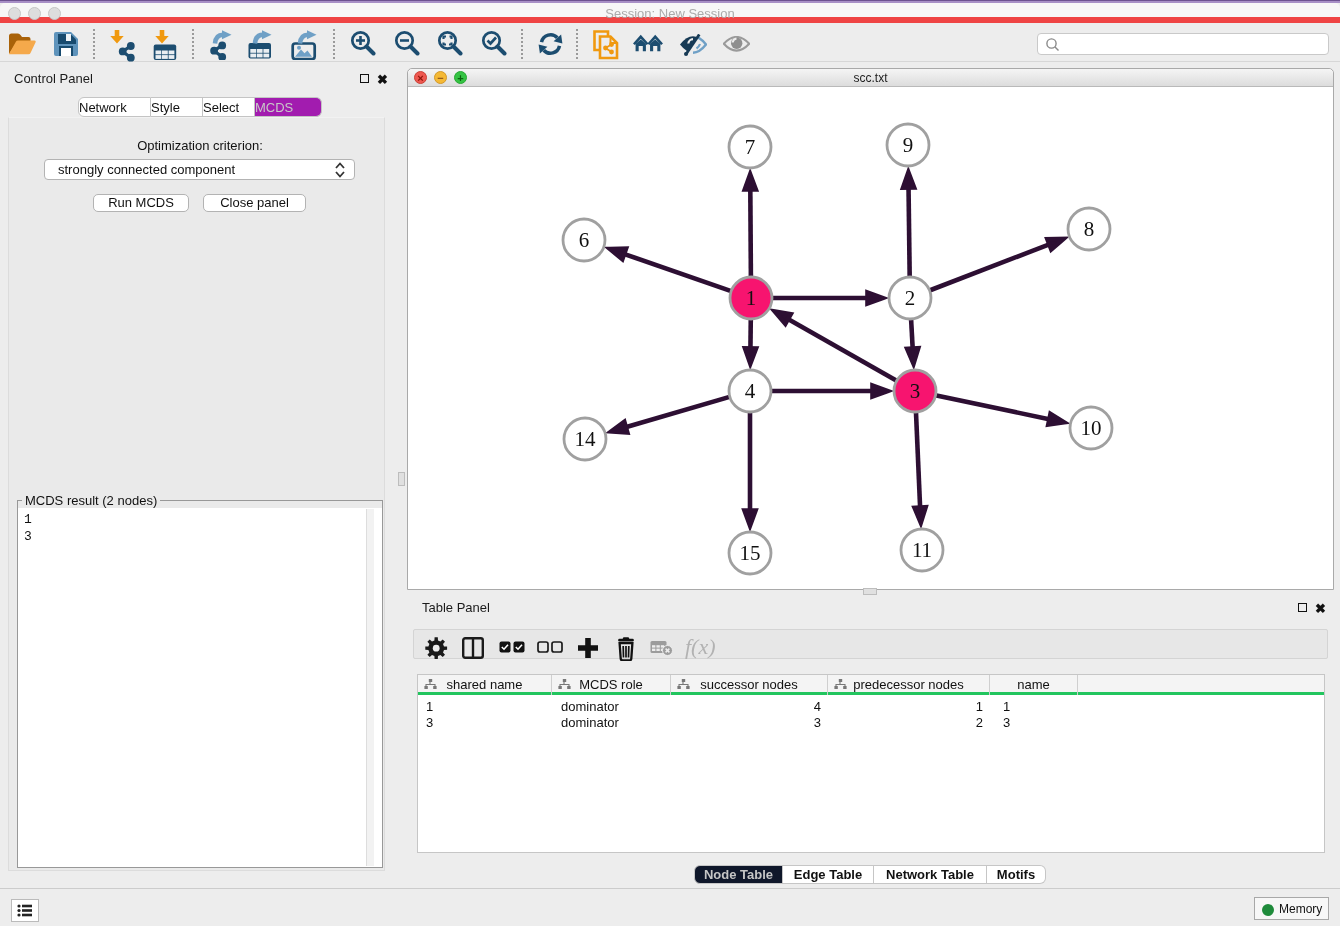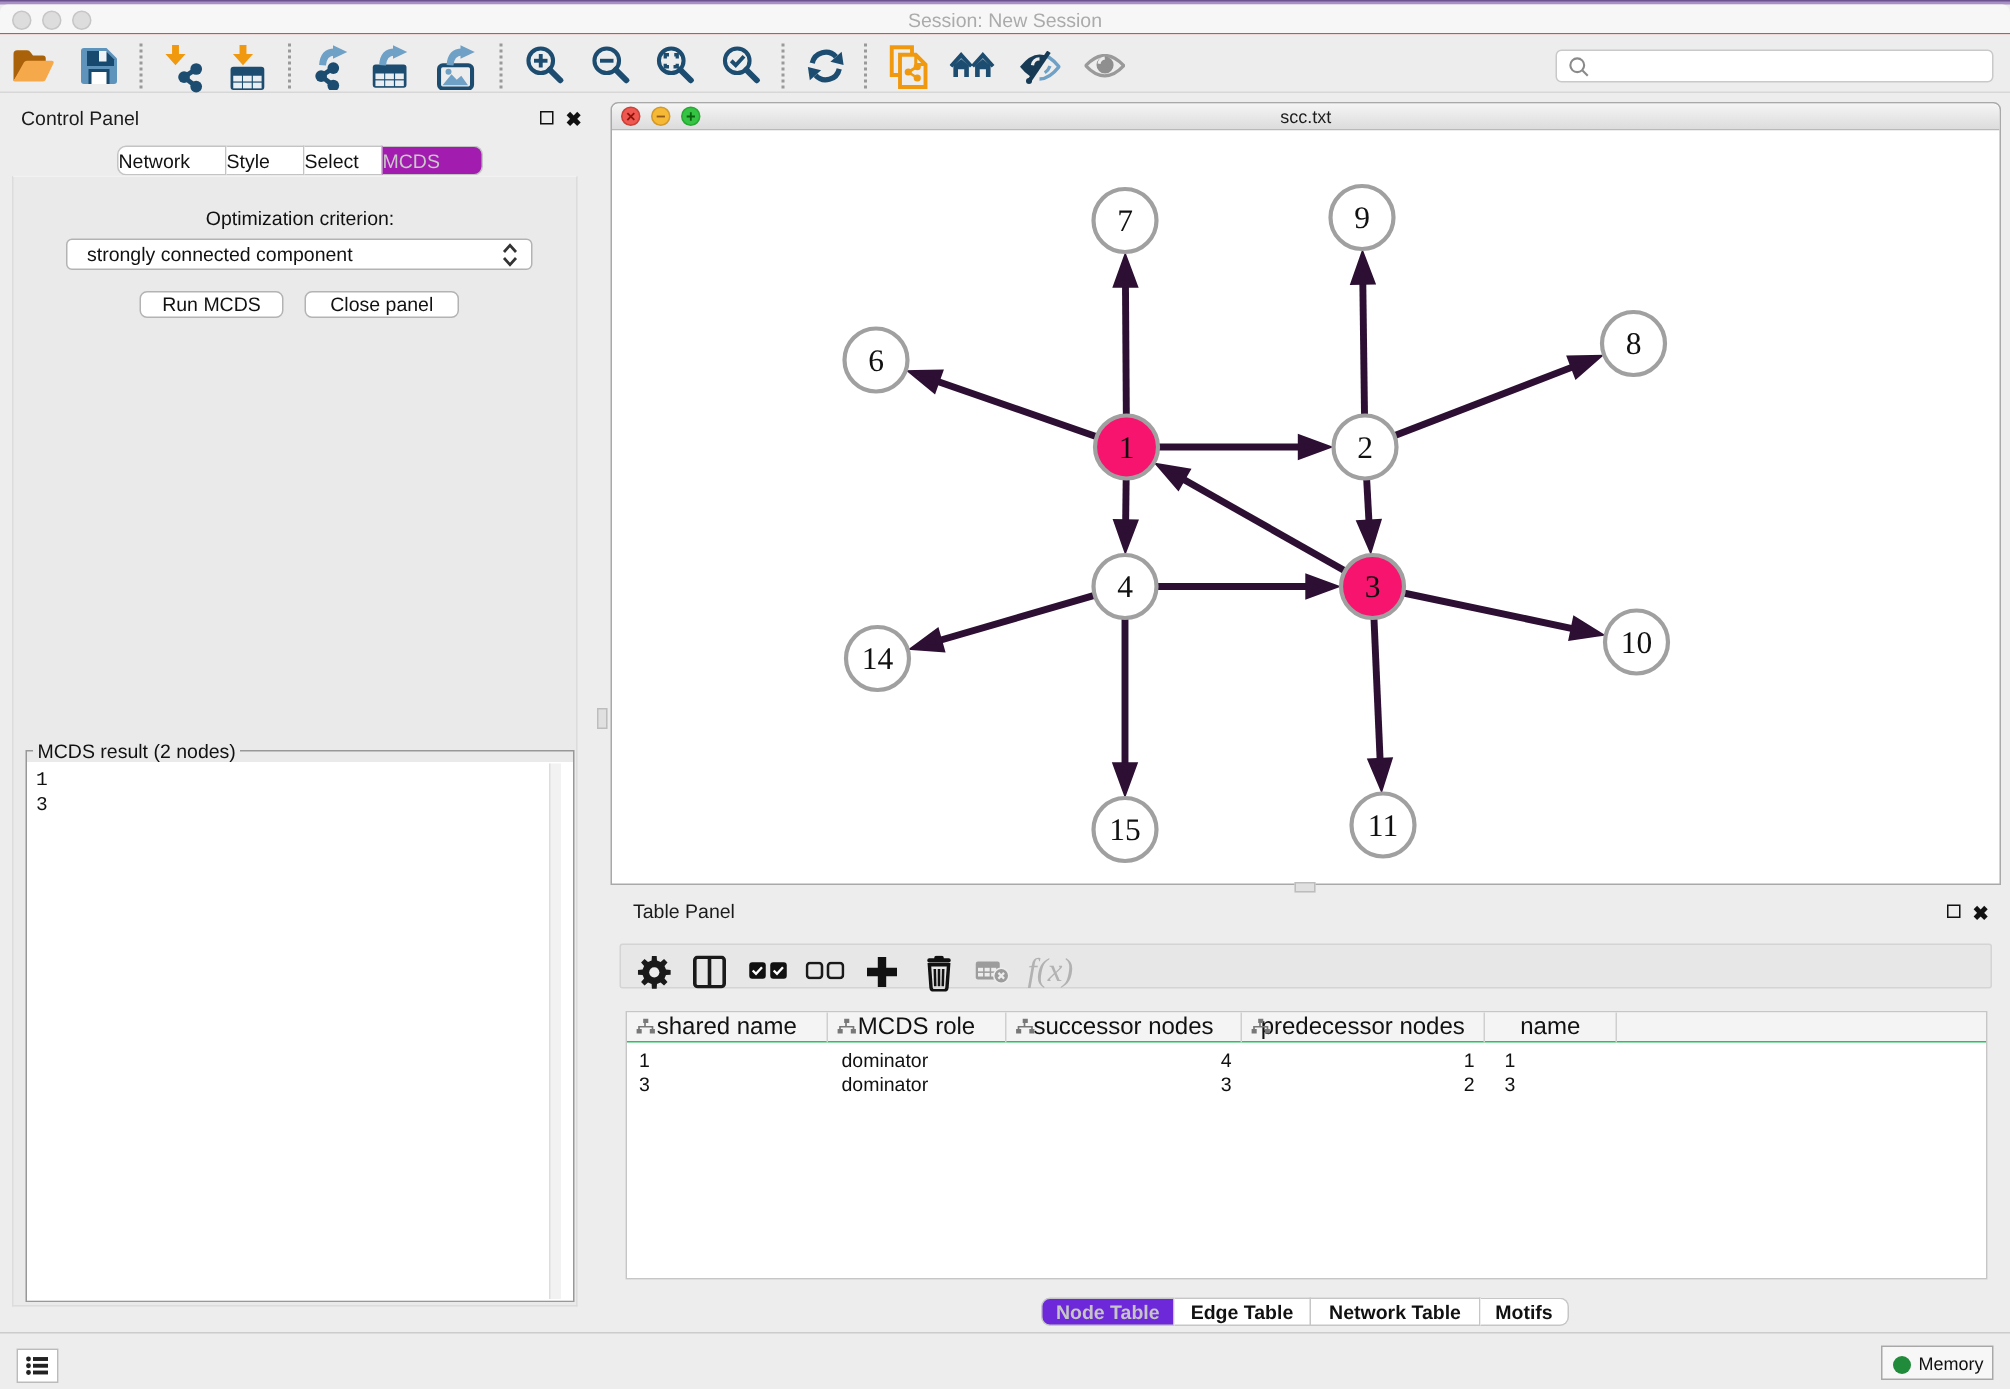--- a/index.html
+++ b/index.html
@@ -1,21 +1,21 @@
 <!DOCTYPE html>
 <html><head>
 <meta charset="utf-8">
 <style>
 * { margin:0; padding:0; box-sizing:border-box; }
 html,body { width:1340px; height:926px; overflow:hidden; }
 body { font-family:"Liberation Sans", sans-serif; background:#ededed; position:relative; }
 .abs { position:absolute; }
 
 #purple { left:0; top:0; width:1340px; height:3px; background:#a88fc6; border-top:1px solid #6d5290; }
-#titlebar { left:0; top:3px; width:1340px; height:20px; background:#f7f7f7; border-bottom:1px solid #ef4444; border-radius:5px 5px 0 0; }
+#titlebar { left:0; top:3px; width:1340px; height:20px; background:#f7f7f7; border-bottom:6px solid #ef4444; border-radius:5px 5px 0 0; }
 .tl { position:absolute; top:4px; width:13px; height:13px; border-radius:50%; background:#dddddd; border:1px solid #c6c6c6; }
 #title-text { position:absolute; top:3px; width:100%; text-align:center; font-size:13px; color:#ababab; }
 
 #toolbar { left:0; top:23px; width:1340px; height:39px; background:#ededed; border-bottom:1px solid #d7d7d7; }
 .sep { position:absolute; top:6px; height:30px; width:0; border-left:2px dotted #9a9a9a; }
 .ticon { position:absolute; top:30px; }
 #searchbox { position:absolute; left:1037px; top:10px; width:292px; height:22px; background:#ffffff; border:1px solid #c9c9c9; border-radius:4px; }
 
 #cp-title { left:14px; top:71px; font-size:13px; color:#1b1b1b; }
 #cp-float { left:360px; top:74px; width:9px; height:9px; border:1.5px solid #111; }
@@ -36,21 +36,21 @@
 #netwin { left:407px; top:68px; width:927px; height:522px; background:#fff; border:1px solid #a9a9a9; border-radius:5px 5px 0 0; }
 #net-titlebar { position:absolute; left:0; top:0; width:100%; height:18px; background:linear-gradient(#f5f5f5,#dcdcdc); border-bottom:1px solid #b9b9b9; border-radius:5px 5px 0 0; }
 #net-title { position:absolute; top:2px; width:100%; text-align:center; font-size:12px; color:#1c1c1c; }
 .mtl { position:absolute; top:2px; width:13px; height:13px; border-radius:50%; font-size:11px; font-weight:bold; text-align:center; line-height:13px; }
 
 #tp { left:407px; top:598px; width:927px; height:290px; background:#ededed; }
 #tp-title { left:422px; top:600px; font-size:13px; color:#1b1b1b; }
 #tp-float { left:1298px; top:603px; width:9px; height:9px; border:1.5px solid #111; }
 #tp-close { left:1315px; top:601px; font-size:13px; font-weight:bold; color:#111; }
 #tbl { left:417px; top:674px; width:908px; height:179px; background:#fff; border:1px solid #c6c6c6; }
-#tbl-head { position:absolute; left:0; top:0; width:100%; height:20px; background:#f4f4f4; border-bottom:1px solid #22c55e; font-size:16px; color:#111; }
+#tbl-head { position:absolute; left:0; top:0; width:100%; height:20px; background:#f4f4f4; border-bottom:3px solid #22c55e; font-size:13px; color:#111; }
 .hcell { position:absolute; top:0; height:20px; border-right:1px solid #cfcfcf; text-align:center; line-height:19px; }
 .hicon { position:absolute; left:6px; top:4px; }
 .trow { position:absolute; left:0; width:660px; height:16px; font-size:13px; color:#111; }
 .tcell { position:absolute; top:0; height:16px; line-height:16px; }
 
 .btab { position:absolute; top:865px; height:19px; border:1px solid #c6c6c6; font-size:13px; text-align:center; line-height:18px; background:#fff; color:#111; font-weight:bold; }
 
 #statusbar { left:0; top:888px; width:1340px; height:38px; background:#ededed; border-top:1px solid #cccccc; }
 #sb-left { left:11px; top:899px; width:28px; height:23px; background:#fff; border:1px solid #bbb; }
 #memory { left:1254px; top:897px; width:75px; height:23px; background:#f7f7f7; border:1px solid #a8a8a8; font-size:12px; color:#111; }
@@ -388,21 +388,21 @@
     <div class="tcell" style="left:585px;">1</div>
   </div>
   <div class="trow" style="top:40px;">
     <div class="tcell" style="left:8px;">3</div>
     <div class="tcell" style="left:143px;">dominator</div>
     <div class="tcell" style="left:253px; width:150px; text-align:right;">3</div>
     <div class="tcell" style="left:410px; width:155px; text-align:right;">2</div>
     <div class="tcell" style="left:585px;">3</div>
   </div>
 </div>
-<div class="btab" style="left:694px; width:89px; border-radius:6px 0 0 6px; background:#6d28d9; color:#c5c5c5;">Node Table</div>
+<div class="btab" style="left:694px; width:89px; border-radius:6px 0 0 6px; background:#0f172a; color:#c5c5c5;">Node Table</div>
 <div class="btab" style="left:783px; width:91px; border-left:none;">Edge Table</div>
 <div class="btab" style="left:874px; width:113px; border-left:none;">Network Table</div>
 <div class="btab" style="left:987px; width:59px; border-left:none; border-radius:0 6px 6px 0;">Motifs</div>
 
 <div class="abs" id="statusbar"></div>
 <div class="abs" id="sb-left">
   <svg width="26" height="21" viewBox="0 0 26 21">
       <g fill="#222">
         <circle cx="7" cy="6" r="1.6"></circle>
         <rect x="10" y="4.7" width="10" height="2.6"></rect>

